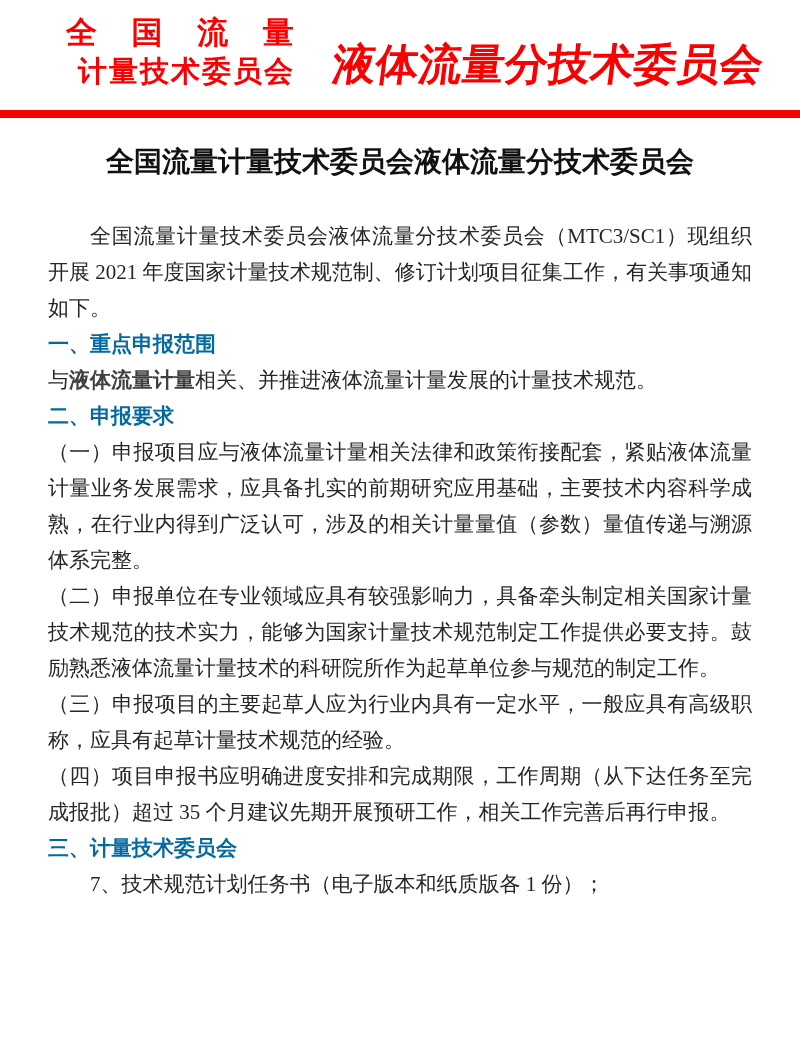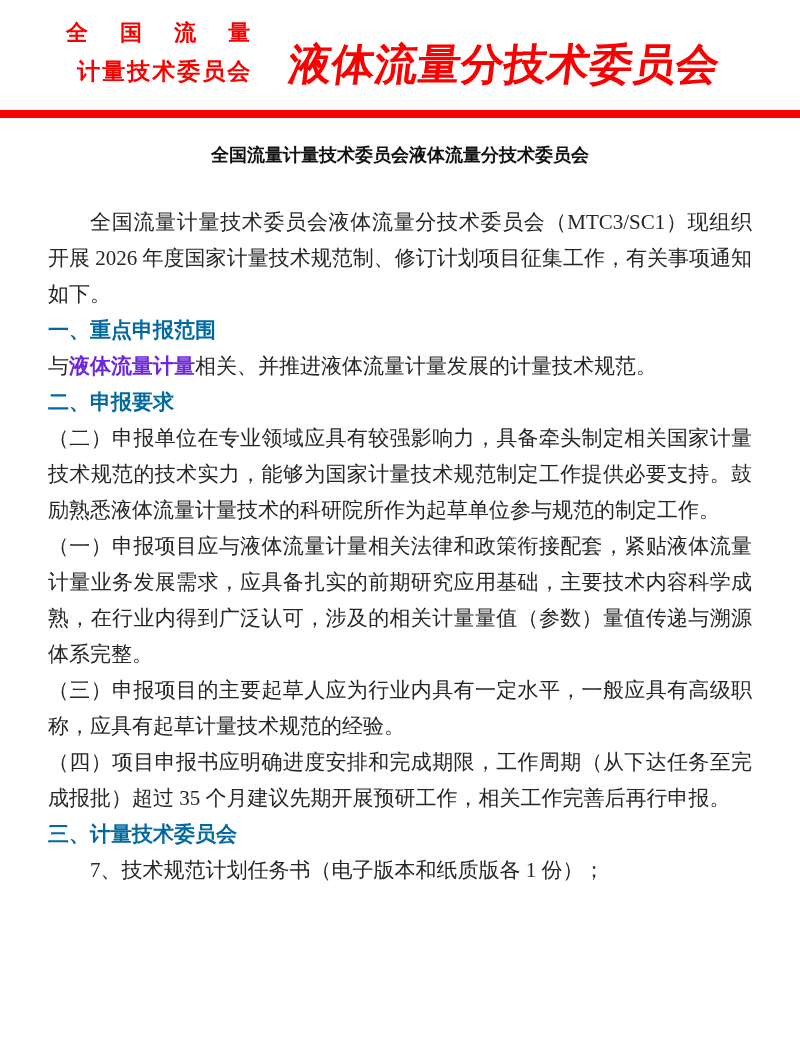--- a/index.html
+++ b/index.html
@@ -19,42 +19,42 @@
     align-items: flex-start;
     padding: 14px 8px 0 66px;
   }
   .org-left {
     text-align: center;
     font-family: "Liberation Sans", "DejaVu Sans", sans-serif;
     font-weight: bold;
     line-height: 38px;
     white-space: nowrap;
   }
-  .org-left .l1 { font-size: 22px; letter-spacing: 13px; }
-  .org-left .l2 { font-size: 23px; letter-spacing: 2px; }
+  .org-left .l1 { font-size: 31px; letter-spacing: 13px; }
+  .org-left .l2 { font-size: 29px; letter-spacing: 2px; }
   .org-right {
     font-family: "Liberation Sans", "DejaVu Sans", sans-serif;
     font-weight: bold;
     font-size: 43px;
     white-space: nowrap;
     margin: 22px 0 0 26px;
     transform: skewX(-7deg);
   }
   .red-rule {
     height: 8px;
     margin-top: 16px;
     width: 100%;
   }
   
   .doc-title {
     margin-top: 25px;
     text-align: center;
     font-family: "Liberation Sans", "DejaVu Sans", sans-serif;
     font-weight: bold;
-    font-size: 18px;
+    font-size: 28px;
     color: #111111;
   }
   .doc-title .t2 { margin-top: 23px; }
   
   .body {
     margin-top: 37px;
     padding: 0 48px;
     font-size: 21px;
     line-height: 36px;
     color: #262626;
@@ -65,21 +65,21 @@
   .sec-heading {
     font-family: "Liberation Sans", "DejaVu Sans", sans-serif;
     font-weight: bold;
     color: #0369a1;
     margin-top: 2px;
     margin-bottom: 2px;
   }
   .scope-bold {
     font-family: Liberation Serif, serif;
     font-weight: bold;
-    color: #6d28d9;
+    color: #404040;
   }
   .sub-item { text-indent: 2em; }
 </style>
 </head>
 <body>
 
 <div class="page">
 
   <div class="letterhead">
     <div class="org-left" style="color: rgb(251, 0, 0);">
@@ -90,30 +90,30 @@
   </div>
 
   <div class="red-rule" style="background: rgb(251, 0, 0);"></div>
 
   <div class="doc-title">
     <div class="t1">全国流量计量技术委员会液体流量分技术委员会</div>
   </div>
 
   <div class="body">
 
-    <p class="indent2">全国流量计量技术委员会液体流量分技术委员会（MTC3/SC1）现组织开展 2026 年度国家计量技术规范制、修订计划项目征集工作，有关事项通知如下。</p>
+    <p class="indent2">全国流量计量技术委员会液体流量分技术委员会（MTC3/SC1）现组织开展 2021 年度国家计量技术规范制、修订计划项目征集工作，有关事项通知如下。</p>
 
     <p class="sec-heading">一、重点申报范围</p>
 
     <p><span>与</span><span class="scope-bold">液体流量计量</span><span>相关、并推进液体流量计量发展的计量技术规范。</span></p>
 
     <p class="sec-heading">二、申报要求</p>
 
+    <p>（一）申报项目应与液体流量计量相关法律和政策衔接配套，紧贴液体流量计量业务发展需求，应具备扎实的前期研究应用基础，主要技术内容科学成熟，在行业内得到广泛认可，涉及的相关计量量值（参数）量值传递与溯源体系完整。</p>
     <p>（二）申报单位在专业领域应具有较强影响力，具备牵头制定相关国家计量技术规范的技术实力，能够为国家计量技术规范制定工作提供必要支持。鼓励熟悉液体流量计量技术的科研院所作为起草单位参与规范的制定工作。</p>
-    <p>（一）申报项目应与液体流量计量相关法律和政策衔接配套，紧贴液体流量计量业务发展需求，应具备扎实的前期研究应用基础，主要技术内容科学成熟，在行业内得到广泛认可，涉及的相关计量量值（参数）量值传递与溯源体系完整。</p>
     <p>（三）申报项目的主要起草人应为行业内具有一定水平，一般应具有高级职称，应具有起草计量技术规范的经验。</p>
     <p>（四）项目申报书应明确进度安排和完成期限，工作周期（从下达任务至完成报批）超过 35 个月建议先期开展预研工作，相关工作完善后再行申报。</p>
 
     <p class="sec-heading">三、计量技术委员会</p>
 
 
     <p class="sub-item">7、技术规范计划任务书（电子版本和纸质版各 1 份）；</p>
 
   </div>
 </div>

